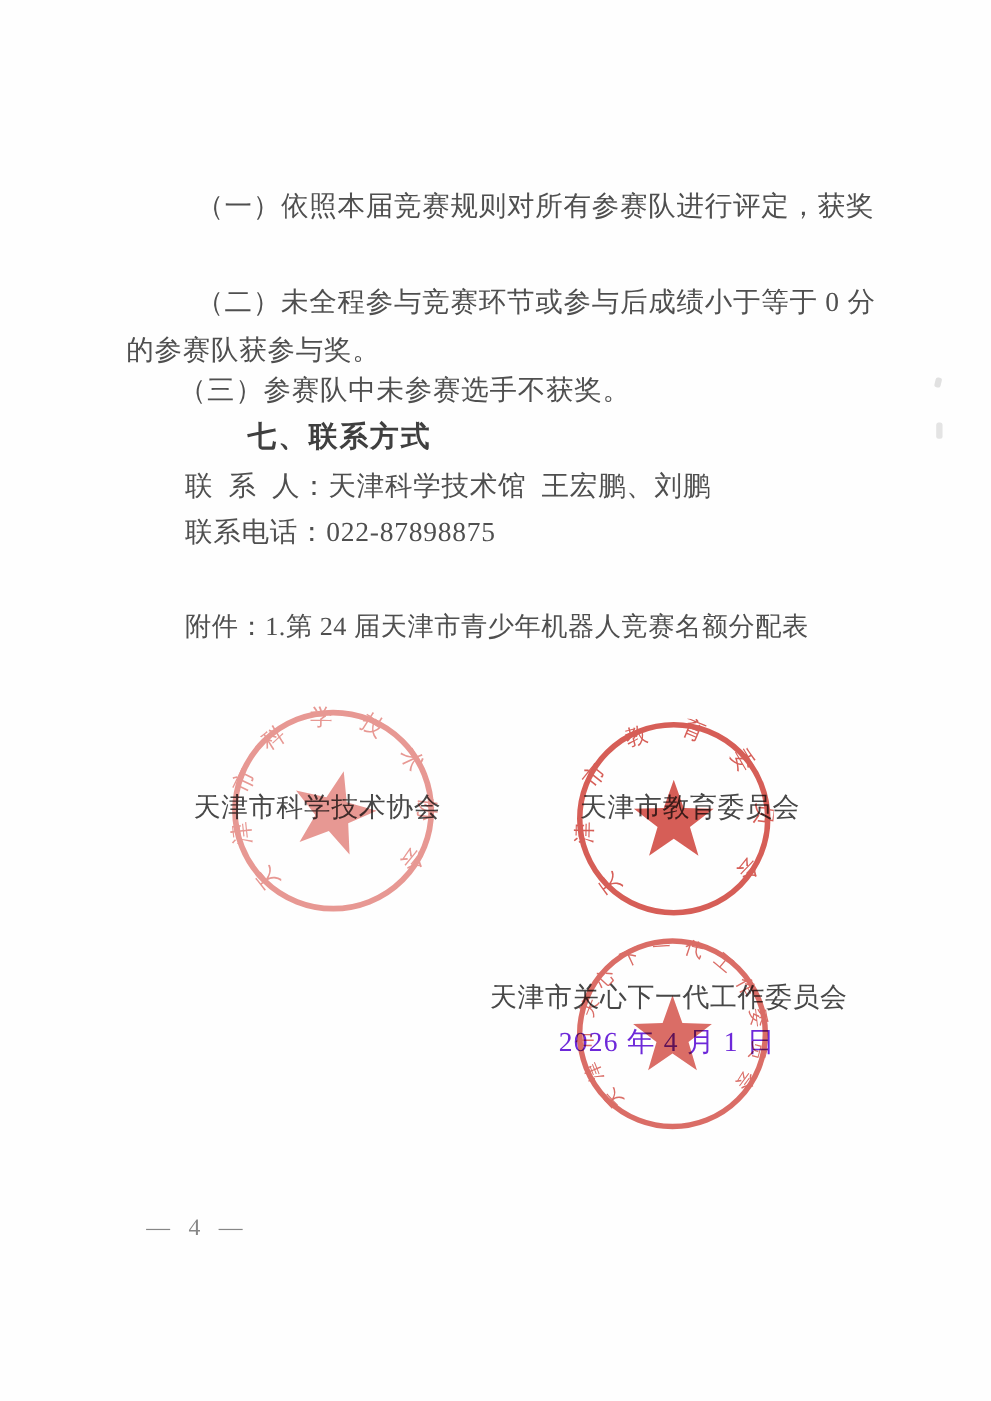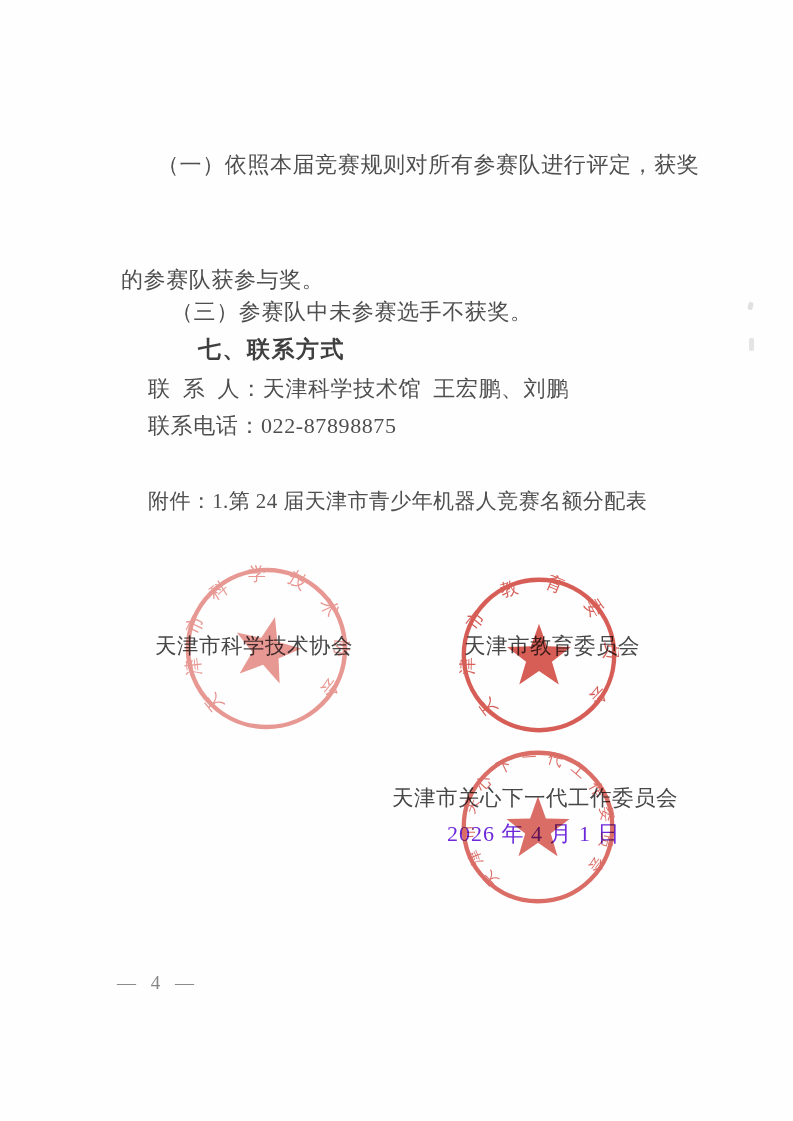--- a/index.html
+++ b/index.html
@@ -68,22 +68,23 @@
     background:#c9c9c9;
     border-radius:2px;
   }
 </style>
 </head>
 <body>
 
 <div class="page">
 
   <div class="line" style="left:157px;top:150px;">（一）依照本届竞赛规则对所有参赛队进行评定，获奖</div>
-  <div class="line" style="left:121px;top:265px;">的参赛队获参与奖。</div>
-  <div class="line" style="left:171px;top:297px;">（三）参赛队中未参赛选手不获奖。</div>
+  <div class="line" style="left:157px;top:227px;">（二）未全程参与竞赛环节或参与后成绩小于等于 0 分</div>
+  <div class="line" style="left:101px;top:265px;">的参赛队获参与奖。</div>
+  <div class="line" style="left:143px;top:297px;">（三）参赛队中未参赛选手不获奖。</div>
 
   <div class="heading" style="left:155px;top:334px;">七、联系方式</div>
 
   <div class="line" style="left:148px;top:374px;">联  系  人：天津科学技术馆  王宏鹏、刘鹏</div>
   <div class="line" style="left:148px;top:411px;">联系电话：022-87898875</div>
 
   <div class="line attach" style="left:148px;top:487px;">附件：1.第 24 届天津市青少年机器人竞赛名额分配表</div>
 
   <div class="signatory" style="left:155px;top:631px;">天津市科学技术协会</div>
   <div class="signatory" style="left:464px;top:631px;">天津市教育委员会</div>

